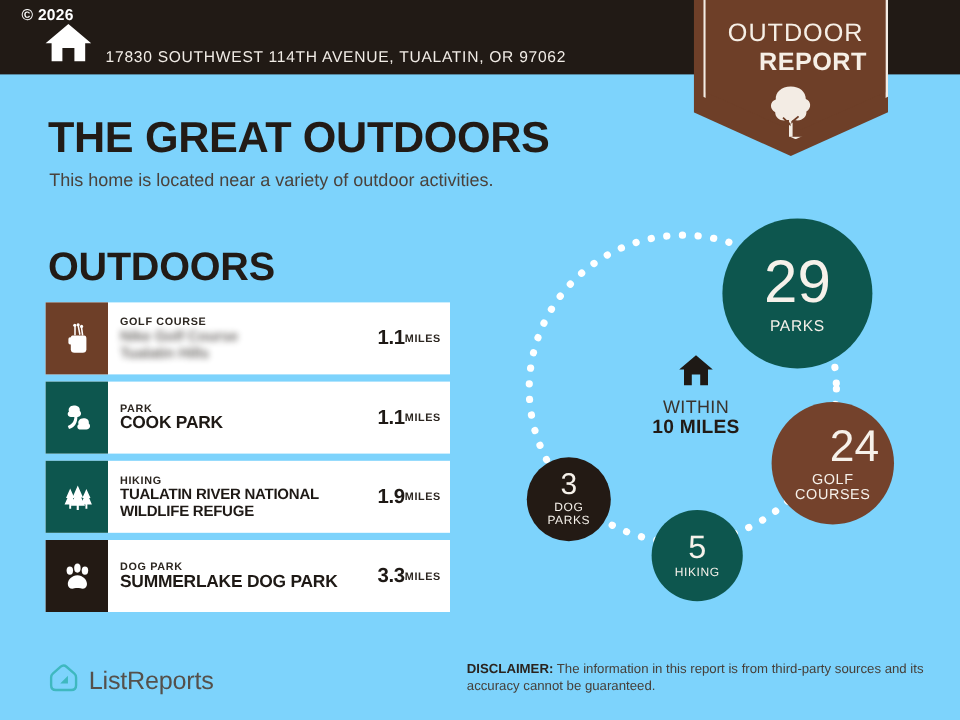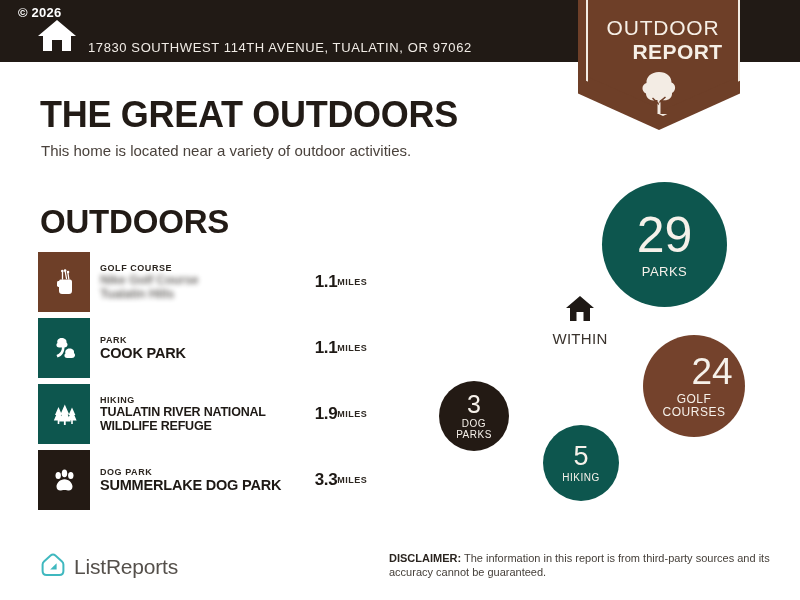--- a/index.html
+++ b/index.html
@@ -5,21 +5,21 @@
   * { box-sizing: border-box; margin: 0; padding: 0; }
   html, body {
     width: 800px; height: 600px;
     font-family: "Liberation Sans", sans-serif;
     background: #efebe6;
     overflow: hidden;
   }
   #page {
     position: relative;
     width: 800px; height: 600px;
-    background: #ffffff;
+    background: #7dd3fc;
   }
 
   
   .header-bar {
     position: absolute; left: 0; top: 0;
     width: 800px; height: 62px;
     background: #211a15;
   }
   .copyright {
     position: absolute; left: 18px; top: 5px;
@@ -361,20 +361,21 @@
       <div class="blab">HIKING</div>
     </div>
 
     <div class="center-note">
       <span>
         <svg viewBox="0 0 30 27" xmlns="http://www.w3.org/2000/svg">
           <path d="M15 1 L29 13 L25 13 L25 26 L18.5 26 L18.5 17 L11.5 17 L11.5 26 L5 26 L5 13 L1 13 Z" fill="#1e1915"></path>
         </svg>
       </span>
       <div class="cn1">WITHIN</div>
+      <div class="cn2">10 MILES</div>
     </div>
   </div>
 
   <div class="footer-logo">
     <span>
       <svg viewBox="0 0 26 26" xmlns="http://www.w3.org/2000/svg">
         <path d="M13 2.6 C14 2.6 14.7 3 15.4 3.6 L22 9.4 C23 10.3 23.4 11.2 23.4 12.6 L23.4 19 C23.4 21.4 21.8 23 19.4 23 L6.6 23 C4.2 23 2.6 21.4 2.6 19 L2.6 12.6 C2.6 11.2 3 10.3 4 9.4 L10.6 3.6 C11.3 3 12 2.6 13 2.6 Z" fill="none" stroke="#3fb8bf" stroke-width="2"></path>
         <path d="M16.6 11.2 L16.6 17.6 L10.2 17.6 Z" fill="#3fb8bf"></path>
       </svg>
     </span>

